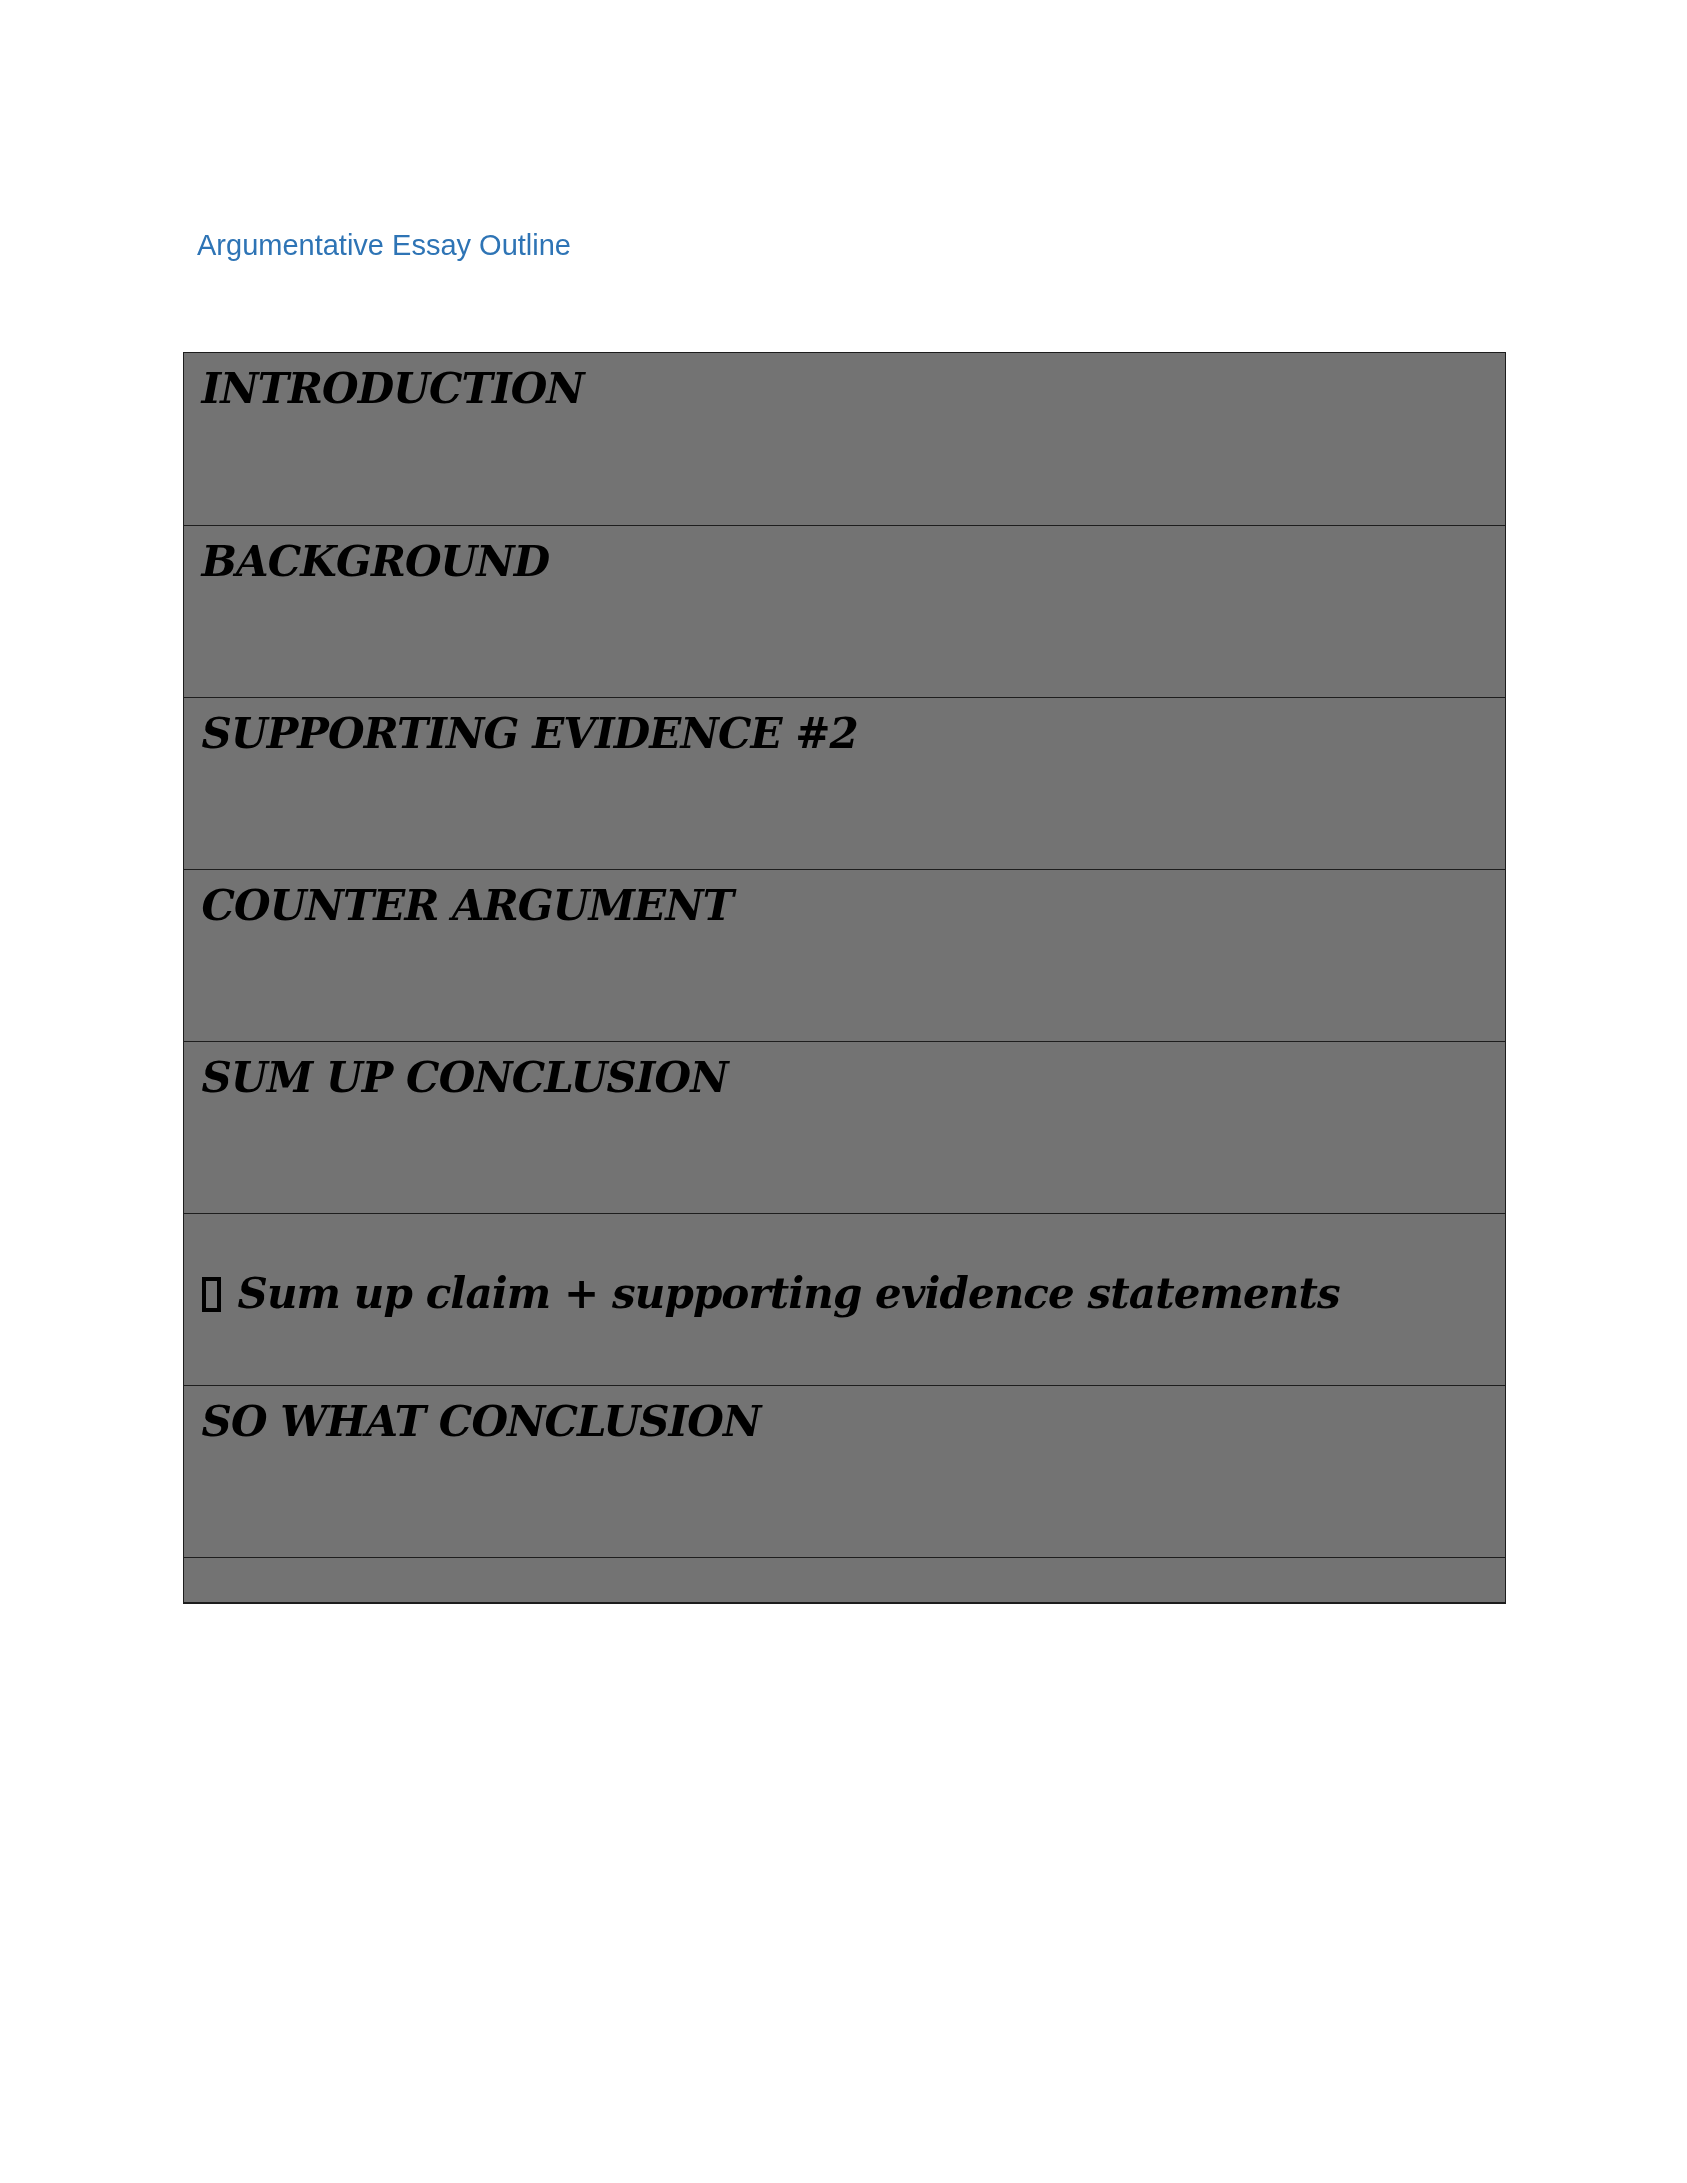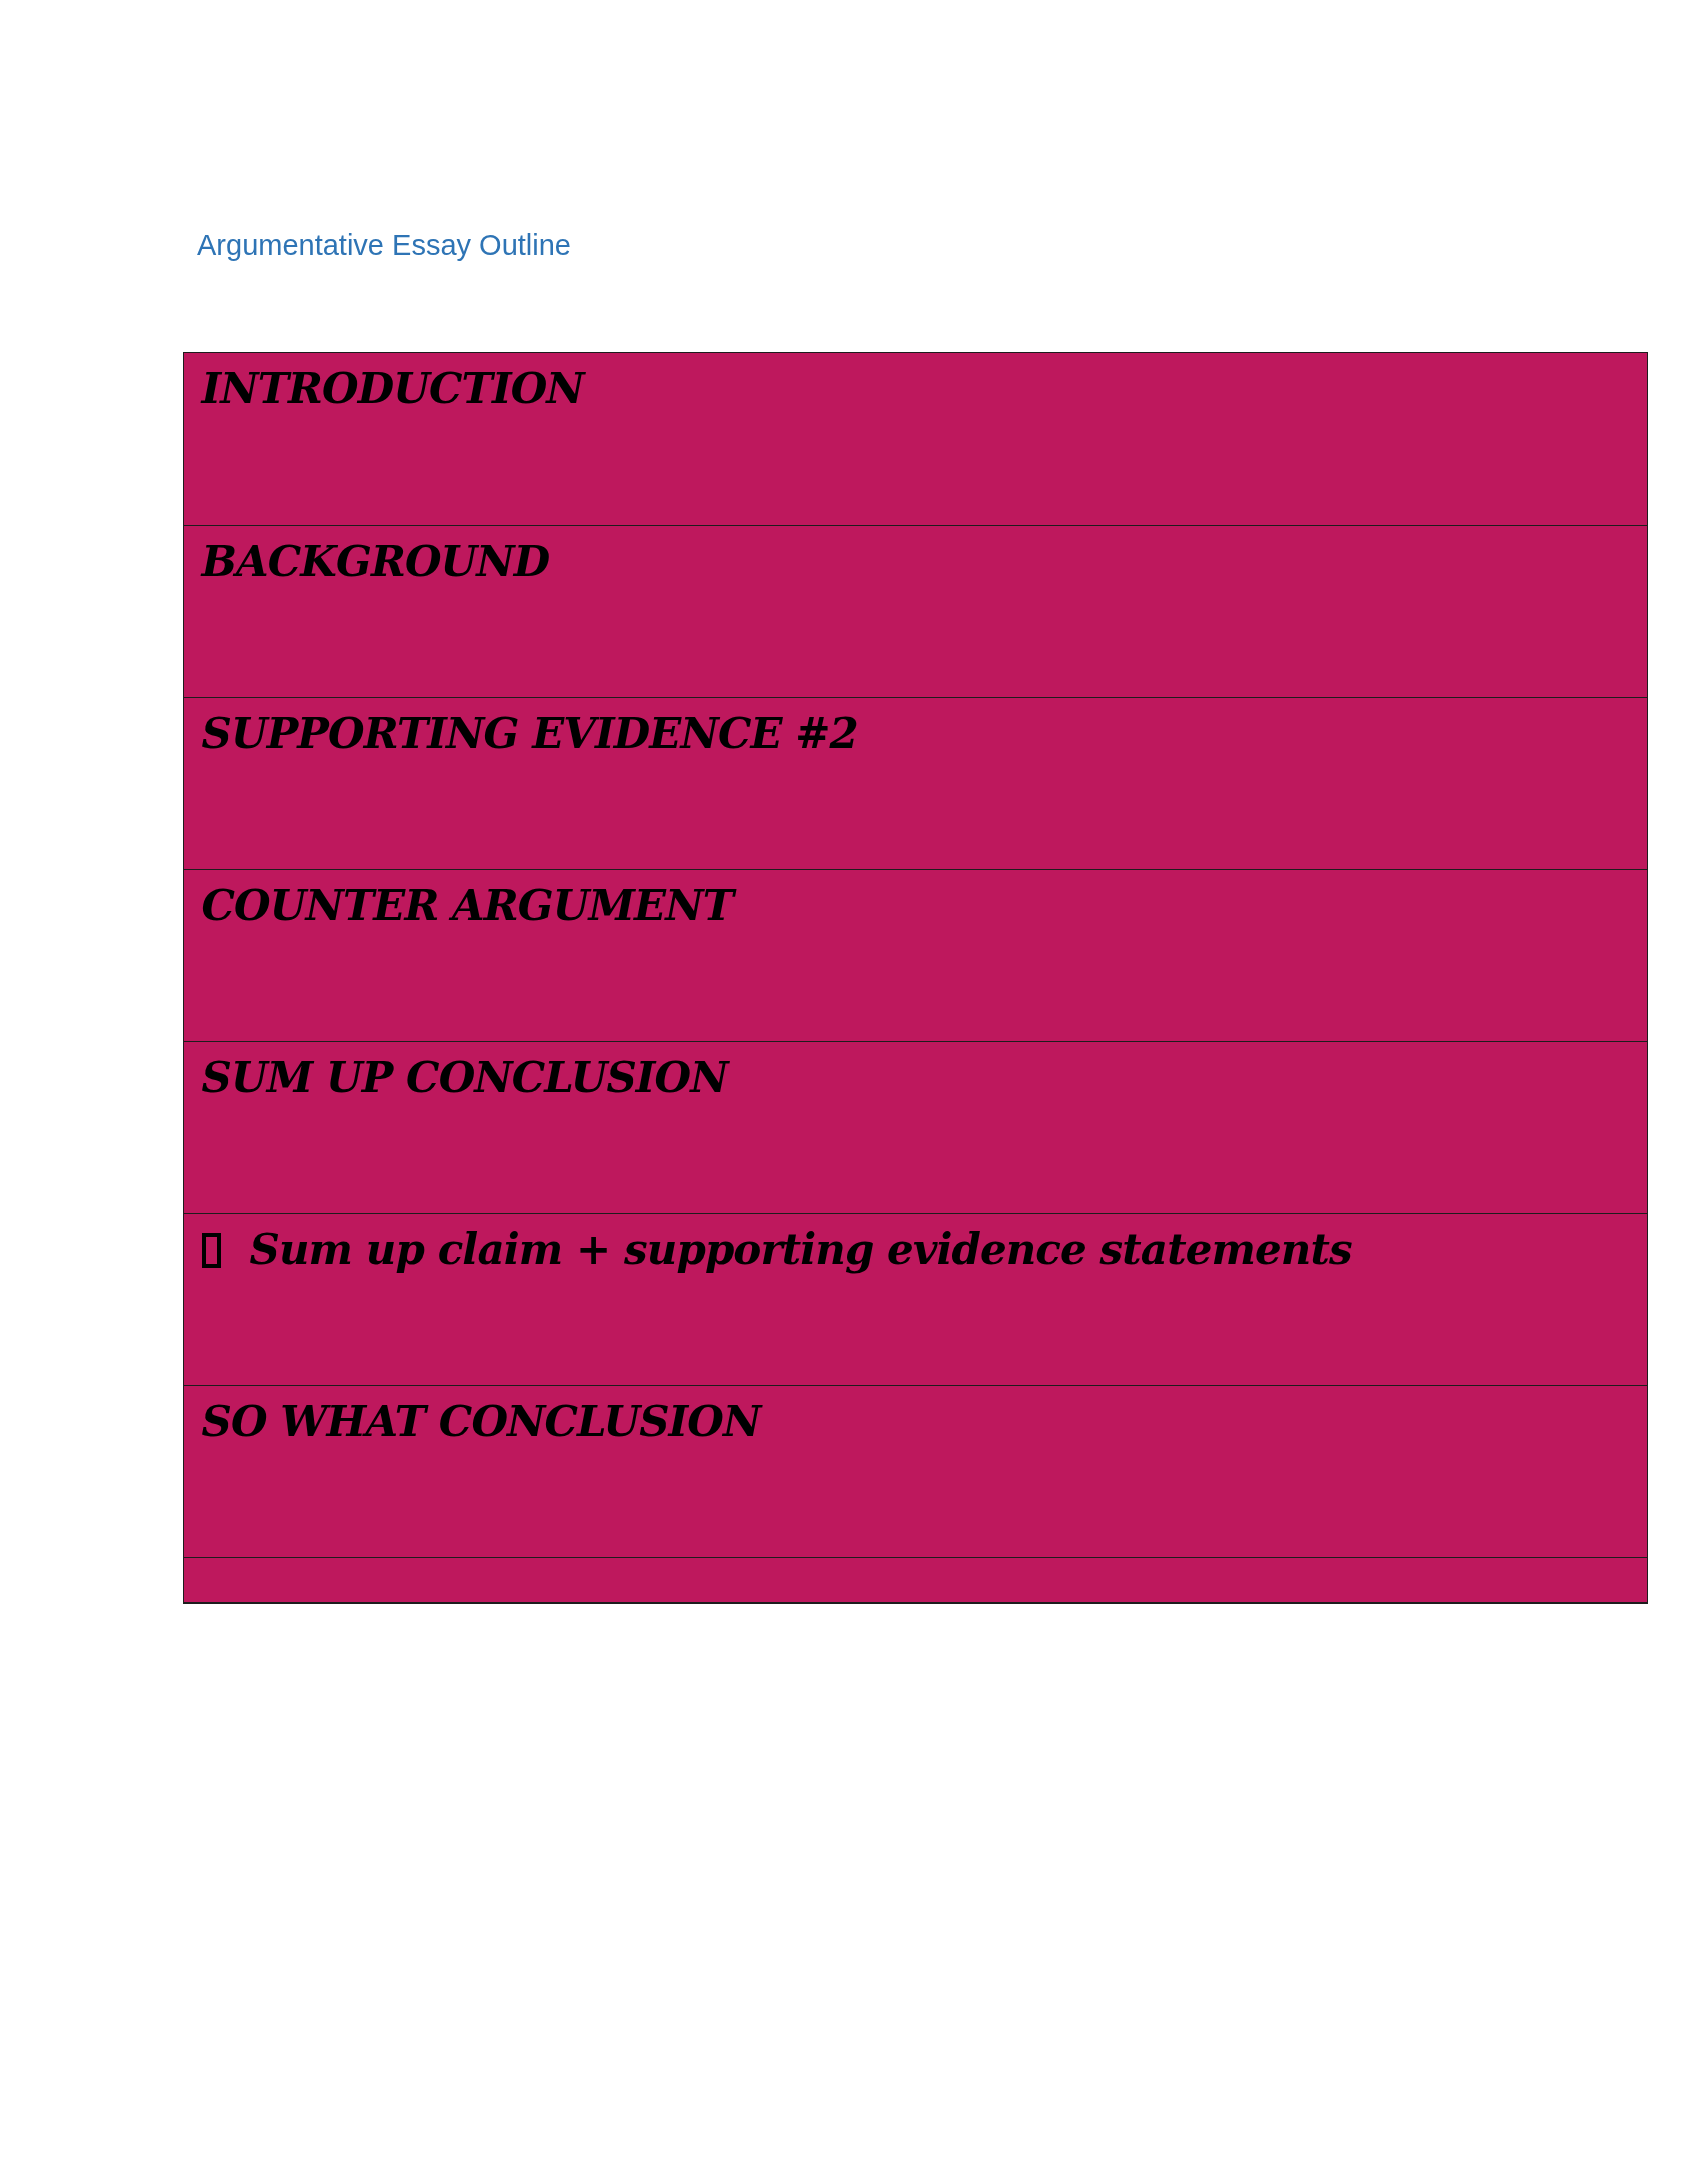--- a/index.html
+++ b/index.html
@@ -23,24 +23,24 @@
     font-size: 29px;
     font-weight: 400;
     color: #2e74b5;
     letter-spacing: 0px;
     white-space: nowrap;
   }
   .outline-table {
     position: absolute;
     left: 183px;
     top: 352px;
-    width: 1465px;
+    width: 1323px;
     border: 1.7px solid #1d1d1d;
     border-bottom-width: 2.6px;
-    background: #be185d;
+    background: #737373;
   }
   .outline-row {
     height: 172px;
     border-top: 1.7px solid #1d1d1d;
     padding: 12.2px 0 0 17.5px;
     overflow: hidden;
   }
   .outline-row:first-child { border-top: none; }
   .outline-row.empty { height: 45px; }
   .cell-heading {
@@ -49,29 +49,30 @@
     font-weight: 700;
     font-size: 42px;
     line-height: 1.15;
     color: #000000;
     letter-spacing: -0.9px;
     white-space: nowrap;
   }
   .cell-bullet-line {
     display: flex;
     align-items: flex-start;
-    gap: 29px;
+    gap: 17px;
     font-family: "DejaVu Serif", serif;
     font-style: italic;
     font-weight: 700;
     font-size: 42px;
     line-height: 1.15;
     color: #000000;
     letter-spacing: -0.9px;
     white-space: nowrap;
+    margin-top: 44px;
   }
   .missing-glyph-box {
     display: inline-block;
     width: 19px;
     height: 35px;
     border: 4.4px solid #000000;
     margin-top: 7px;
     flex: 0 0 auto;
   }
 </style>

